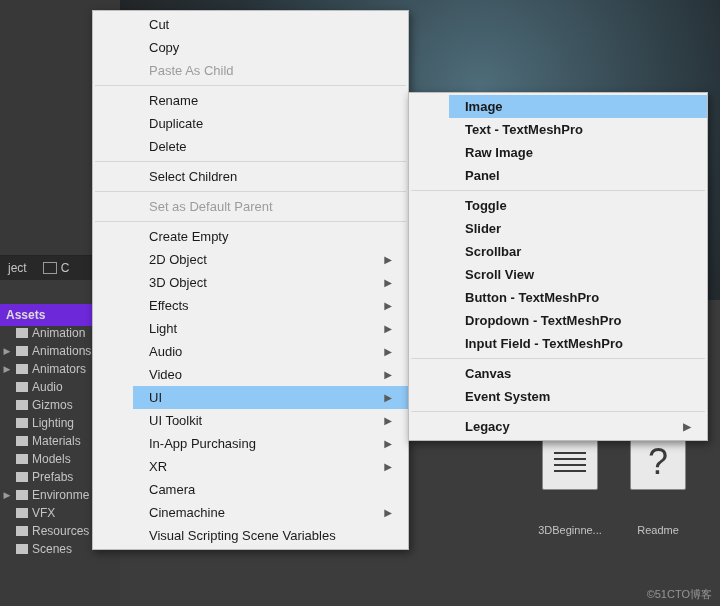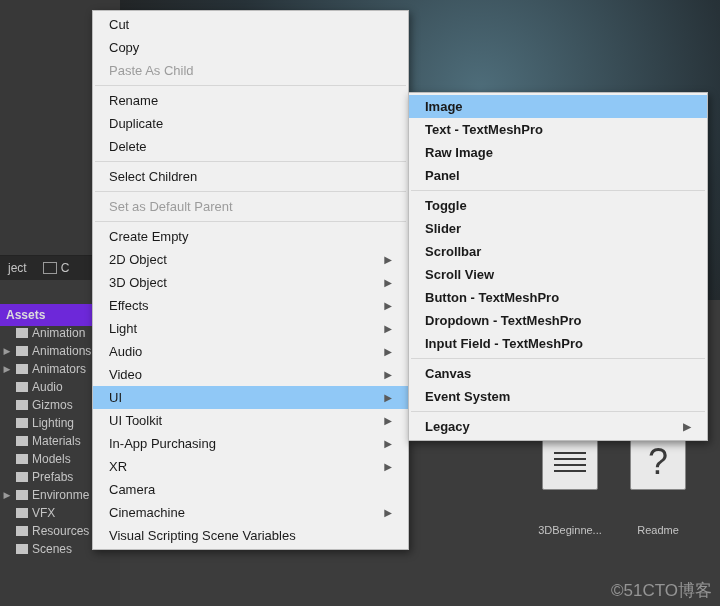--- a/index.html
+++ b/index.html
@@ -21,25 +21,25 @@
   .viewport { position:absolute; left:120px; top:0; right:0; height:300px; background: radial-gradient(circle at 60% 30%, #4e6d7a 0%, #273238 60%, #202020 100%); }
 
   
   .thumbs { position:absolute; right:30px; bottom:70px; display:flex; gap:24px; }
   .thumb { width:64px; display:flex; flex-direction:column; align-items:center; gap:6px; }
   .thumb-box { width:56px; height:56px; background:#e9e9e9; border:1px solid #888; border-radius:2px; display:flex; align-items:center; justify-content:center; font-size:36px; color:#3a3a3a; }
   .thumb-lines { width:32px; }
   .thumb-lines div { height:2.2px; background:#3a3a3a; margin:4px 0; }
   .thumb-label { font-size:11px; color:#c4c4c4; text-align:center; white-space:nowrap; overflow:hidden; max-width:64px; text-overflow:ellipsis;margin-top:28px; }
 
-  .watermark { position:absolute; right:8px; bottom:4px; font-size:17px; color:rgba(220,220,220,0.55); }
+  .watermark { position:absolute; right:8px; bottom:4px; font-size:11px; color:rgba(220,220,220,0.55); }
 
   
   .menu { position:absolute; background:#f0f0f0; border:1px solid #bdbdbd; box-shadow:2px 3px 8px rgba(0,0,0,0.45); font-size:13px; color:#1a1a1a; min-width:300px; padding:2px 0; }
-  .menu-item { display:flex; align-items:center; justify-content:space-between; padding:4px 16px; white-space:nowrap; cursor:default; }
+  .menu-item { display:flex; align-items:center; justify-content:space-between; padding:4px 16px; white-space:nowrap; cursor:default;margin-left:40px; }
   .menu-item.disabled { color:#9c9c9c; }
   .menu-item .arrow { font-size:10px; color:#5a5a5a; margin-left:24px; }
   .menu-item.highlight { background:#90c8f6; }
   .menu-sep { height:1px; background:#d6d6d6; margin:3px 2px; }
 
   #ctx-main { left:92px; top:10px; width:317px; }
   #ctx-sub  { left:408px; top:92px; width:288px;font-weight:bold; }
 </style>
 </head>
 <body>

